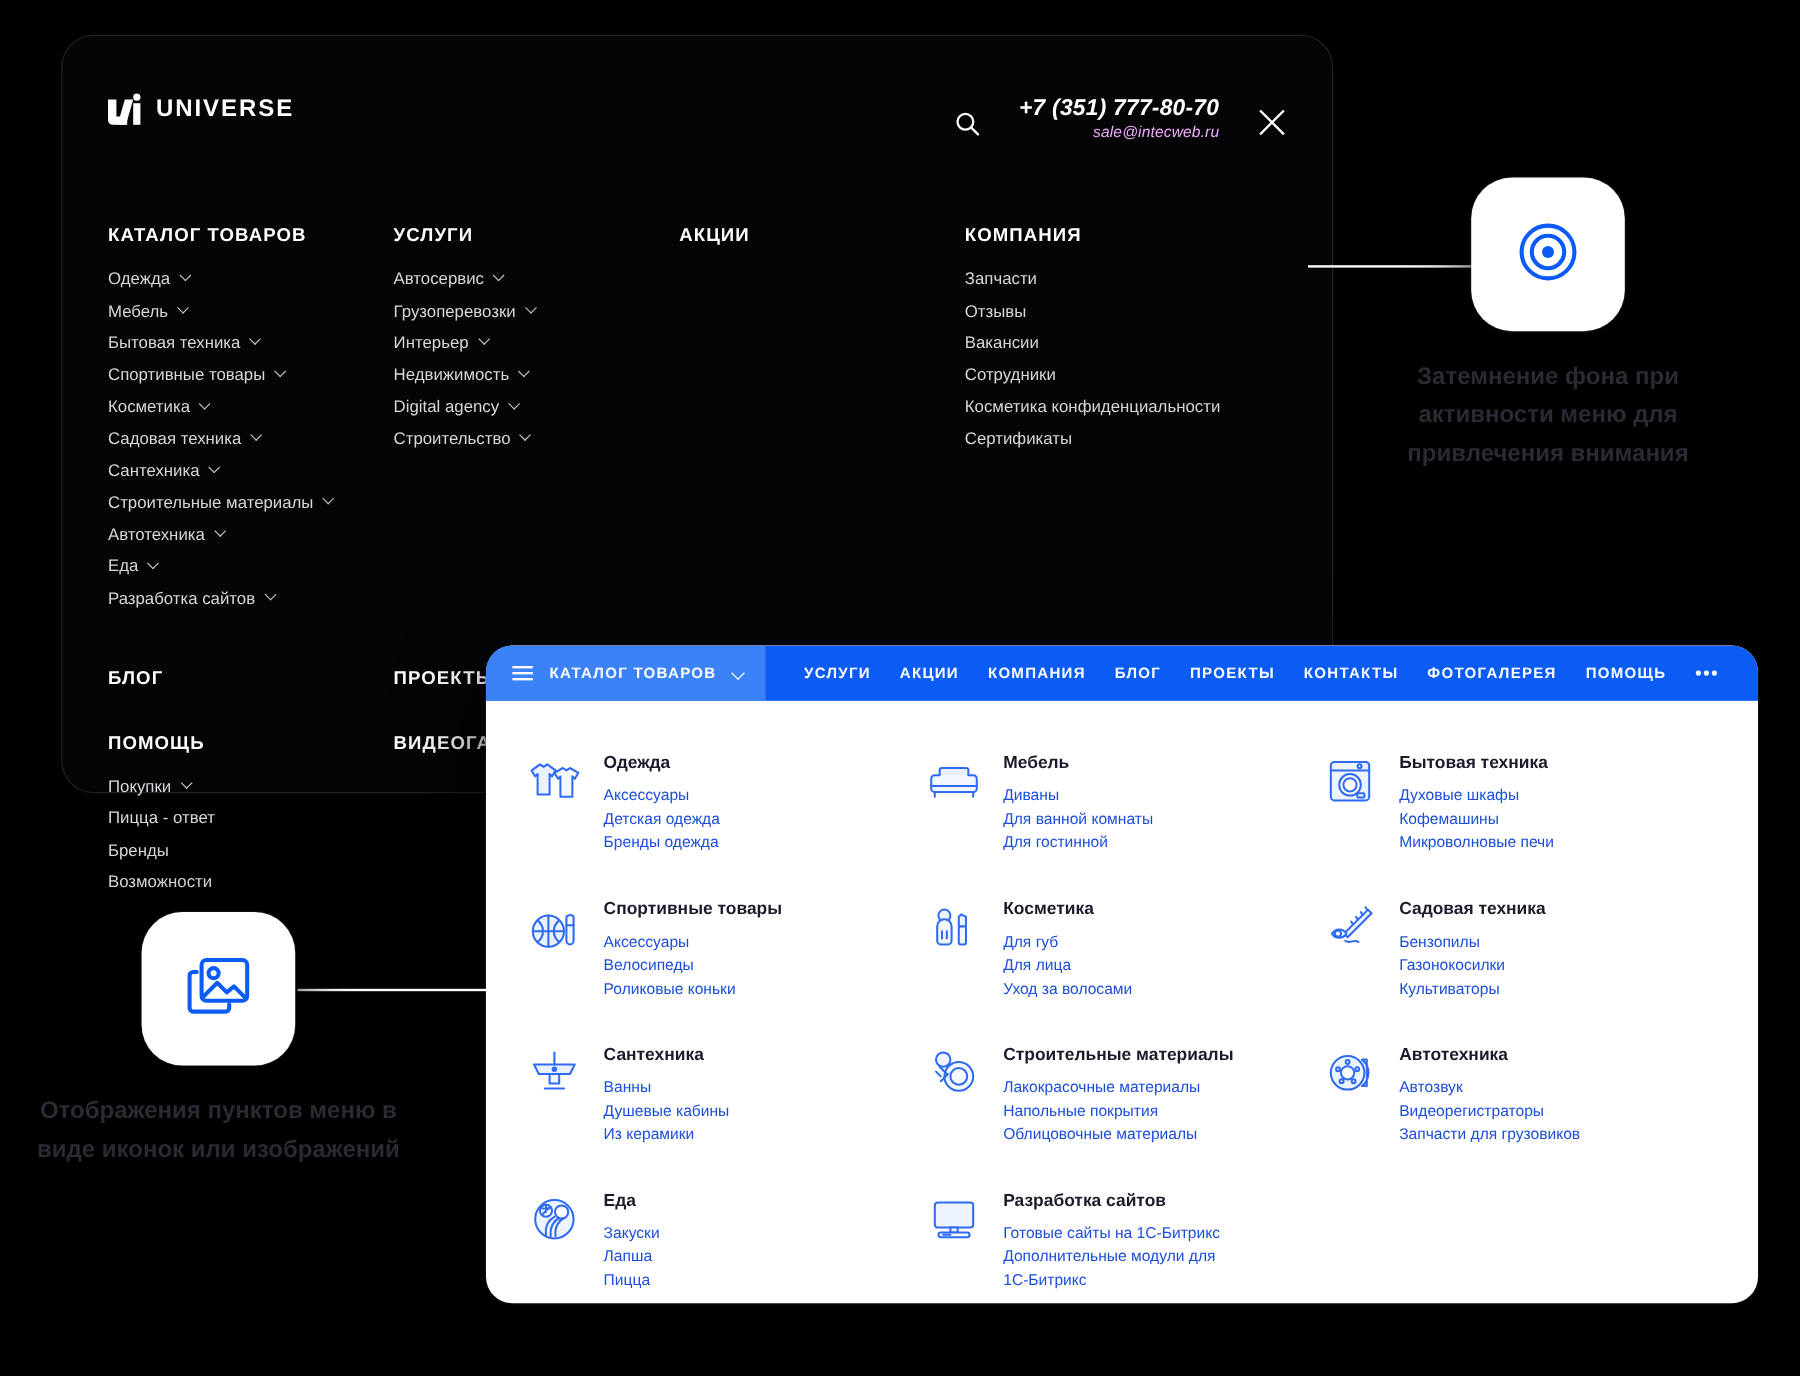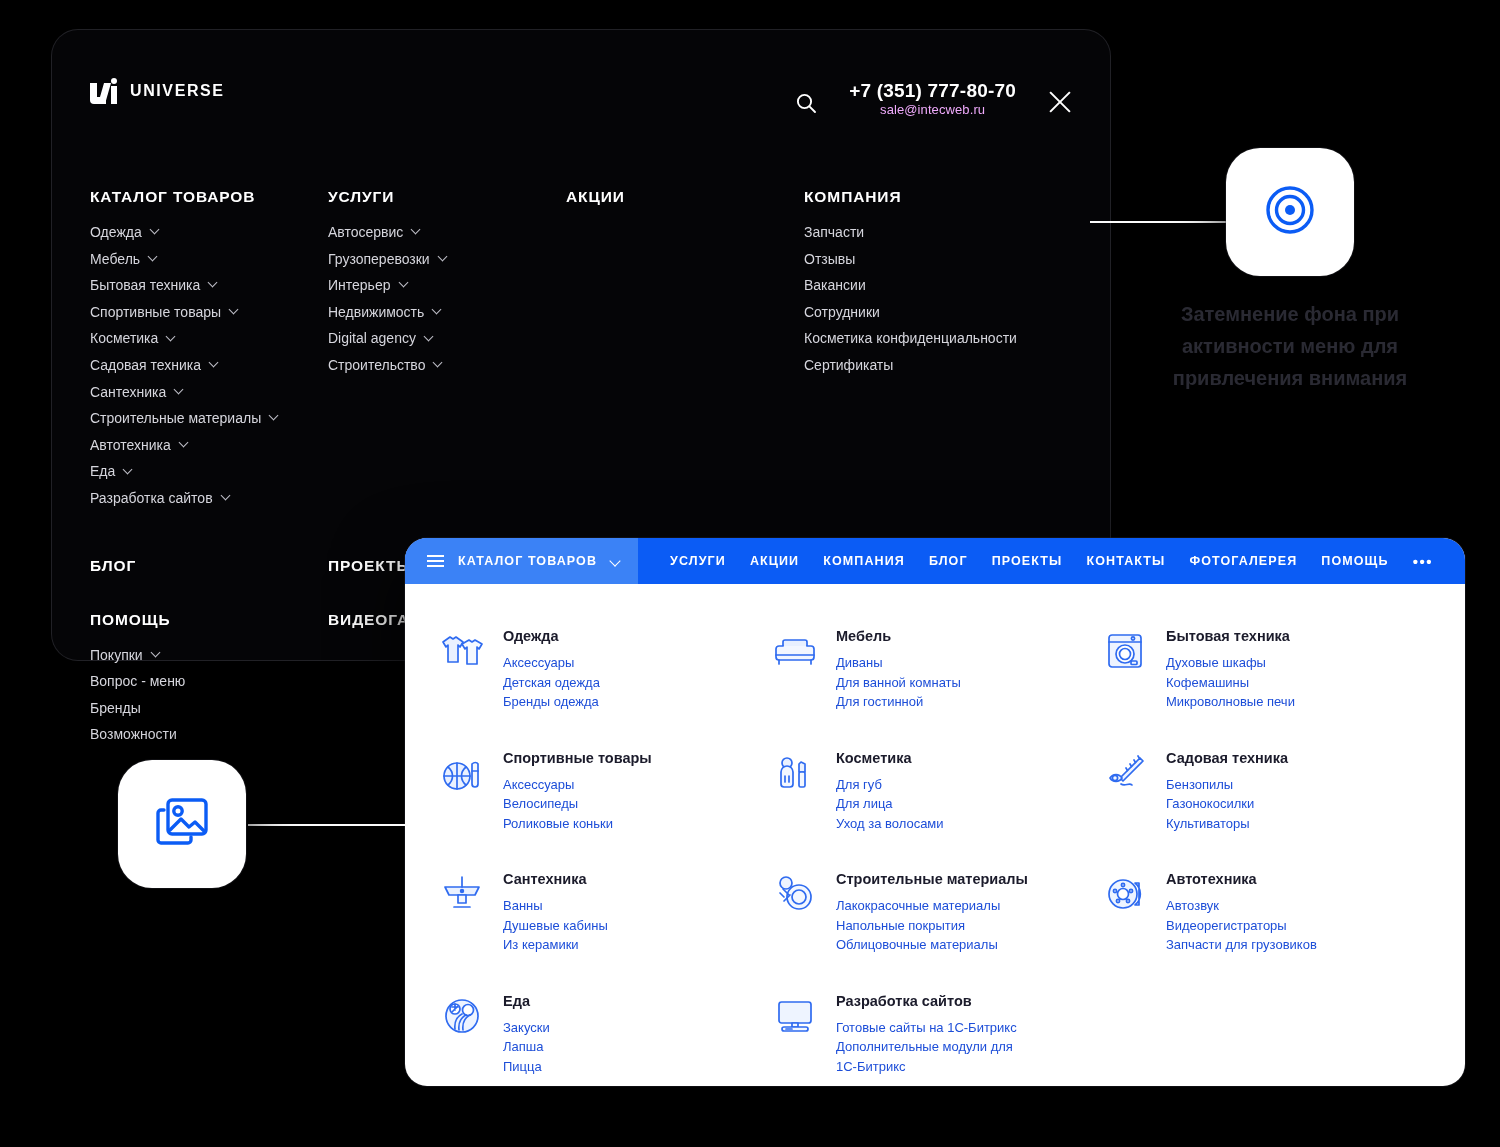--- a/index.html
+++ b/index.html
@@ -26,28 +26,28 @@
   .logo-wrap {
     position: absolute; left: 38px; top: 48px;
     display: flex; align-items: center; gap: 10px;
   }
   .logo-mark { width: 30px; height: 26px; position: relative; }
   .logo-mark .u-l { position:absolute; left:0; top:5px; width:7px; height:21px; background:#fff; border-bottom-left-radius:7px; }
   .logo-mark .u-b { position:absolute; left:0; bottom:0; width:16px; height:7px; background:#fff; border-bottom-left-radius:4px;}
   .logo-mark .n-s { position:absolute; left:11px; top:5px; width:7px; height:21px; background:#fff; transform: skewX(-16deg); }
   .logo-mark .n-r { position:absolute; left:21px; top:8px; width:6px; height:18px; background:#fff; }
   .logo-mark .n-d { position:absolute; left:21px; top:0px; width:6px; height:6px; background:#fff; border-radius:50%; }
-  .logo-text { color:#fff; font-size:16px; font-weight:700; letter-spacing:1.6px; }
+  .logo-text { color:#fff; font-size:20px; font-weight:700; letter-spacing:1.6px; }
 
   .head-right {
     position:absolute; right: 32px; top: 46px;
     display:flex; align-items:flex-start; gap: 26px;
   }
   .search-btn { width:34px; height:34px; display:flex; align-items:center; justify-content:center; cursor:pointer; margin-top:10px;}
-  .contact-block { text-align:center; padding-top:4px; }
+  .contact-block { text-align:right; padding-top:4px;font-style:italic; }
   .phone { color:#fff; font-size:19px; font-weight:700; letter-spacing:.2px; white-space:nowrap;}
   .email { color:#f0abfc; font-size:13px; margin-top:0; letter-spacing:.1px;}
   .close-btn { width:36px; height:36px; position:relative; cursor:pointer; margin-top:8px;}
   .close-btn:before, .close-btn:after {
     content:""; position:absolute; left:4px; top:17px; width:28px; height:2px; background:#fff;
   }
   .close-btn:before { transform: rotate(45deg); }
   .close-btn:after  { transform: rotate(-45deg); }
 
   .cols { position:absolute; left:38px; top:158px; width: 985px; }
@@ -295,21 +295,21 @@
       </div>
 
       <div class="col-row row3-wrap">
         <div class="col c1">
           <div class="sec-title">ПОМОЩЬ</div>
           <div class="link-item">
               <span>Покупки</span>
               <i class="chev"></i>
             </div>
           <div class="link-item">
-              <span>Вопрос - меню</span>
+              <span>Пицца - ответ</span>
             </div>
           <div class="link-item">
               <span>Бренды</span>
             </div>
           <div class="link-item">
               <span>Возможности</span>
             </div>
         </div>
         <div class="col c2">
           <div class="sec-title">ВИДЕОГАЛЕРЕЯ</div>
@@ -570,15 +570,16 @@
     <div class="callout-badge">
       <span>
         <svg width="60" height="60" viewBox="0 0 60 60" fill="none" stroke="#0b5cf5" stroke-width="3.4" stroke-linejoin="round" stroke-linecap="round">
           <path d="M12 18 h-3 a3 3 0 0 0 -3 3 v27 a3 3 0 0 0 3 3 h27 a3 3 0 0 0 3 -3 v-3"></path>
           <rect x="16" y="8" width="38" height="34" rx="4"></rect>
           <circle cx="26" cy="19" r="4.2"></circle>
           <path d="M18 38 l11 -11 l8 8 l6 -5 l10 10"></path>
         </svg>
       </span>
     </div>
+    <div class="callout-text">Отображения пунктов меню в виде иконок или изображений</div>
   </div>
 
 </div>
 
 </body></html>

